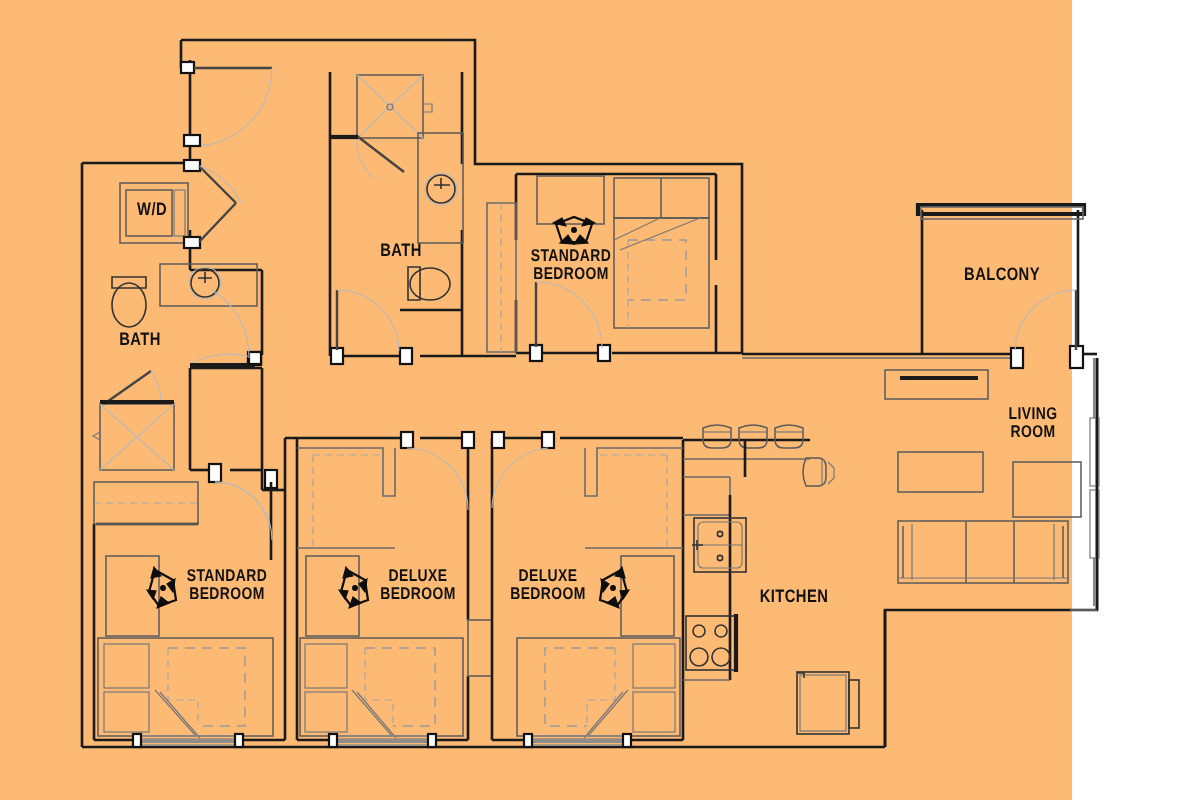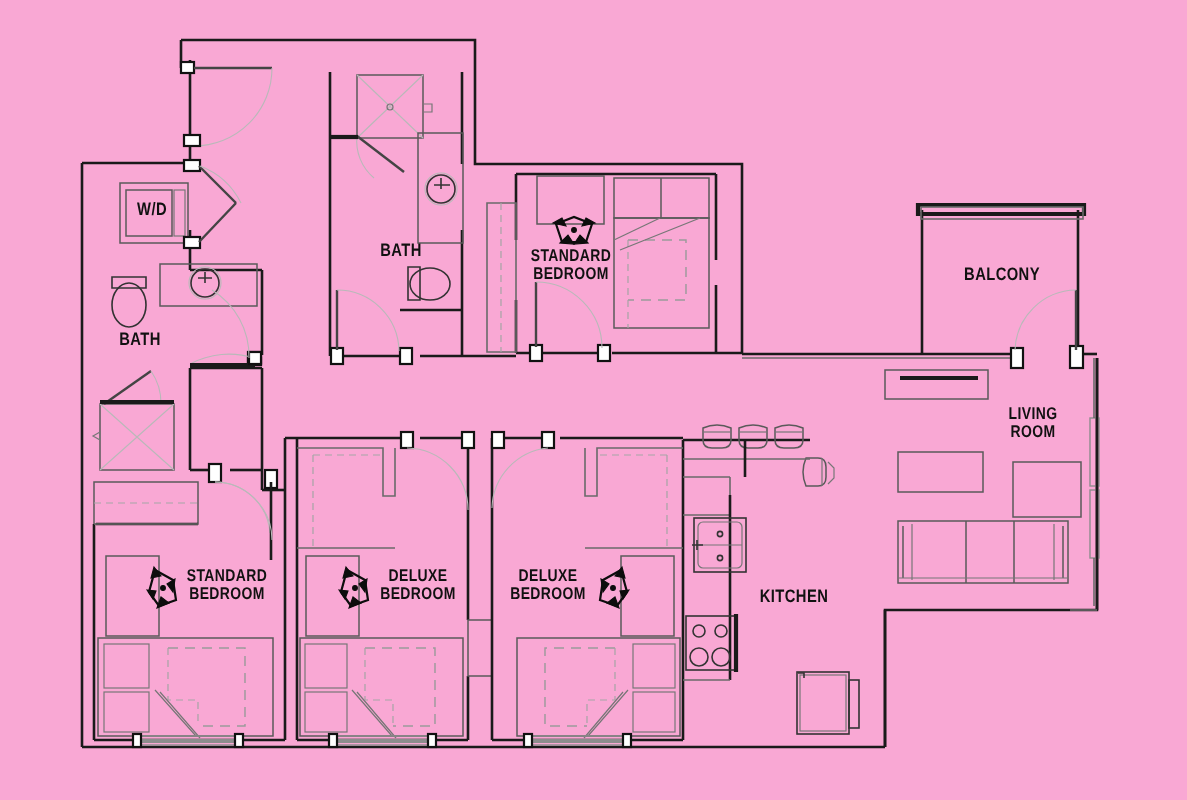--- a/index.html
+++ b/index.html
@@ -2,21 +2,21 @@
 <html><head>
 <meta charset="utf-8">
 <title>Apartment Floor Plan</title>
 <style>
   html,body{margin:0;padding:0;background:#ffffff;}
   body{
     font-family:"Liberation Sans", sans-serif;
     width:1187px;height:800px;overflow:hidden;
   }
   #plan-root{
-    position:relative;width:1187px;height:800px;background:#f9a8d4;
+    position:relative;width:1072px;height:800px;background:#fdba74;
   }
   #plan-svg{position:absolute;left:0;top:0;width:1187px;height:800px;}
   .room-label{
     position:absolute;
     font-family:"Liberation Sans", sans-serif;
     font-weight:bold;
     color:#111111;
     letter-spacing:0.5px;
     text-align:center;
     line-height:1.08;

